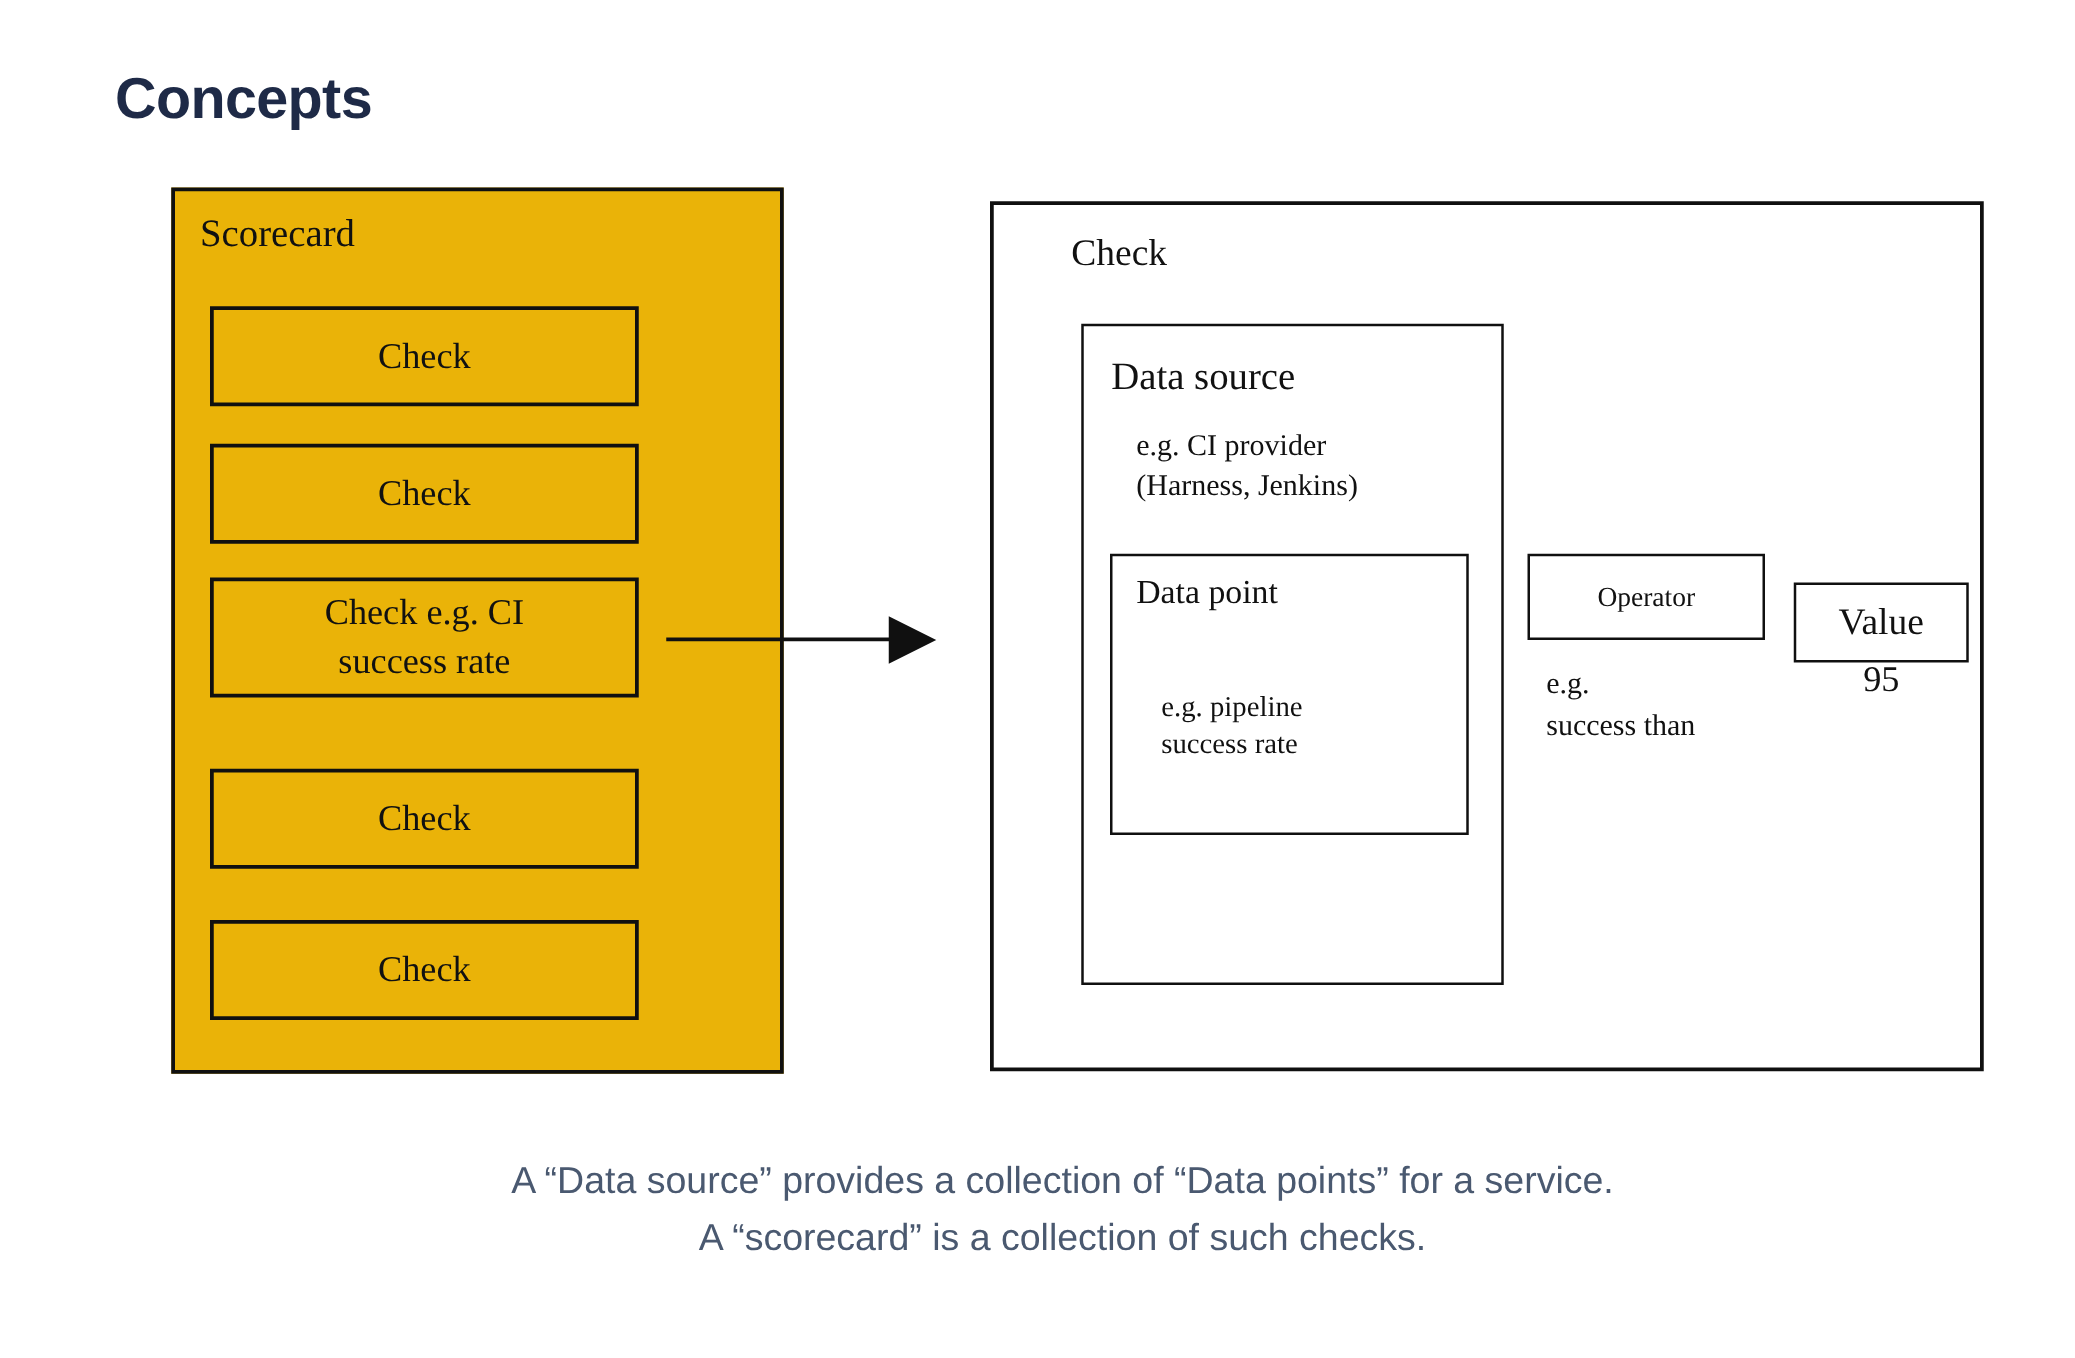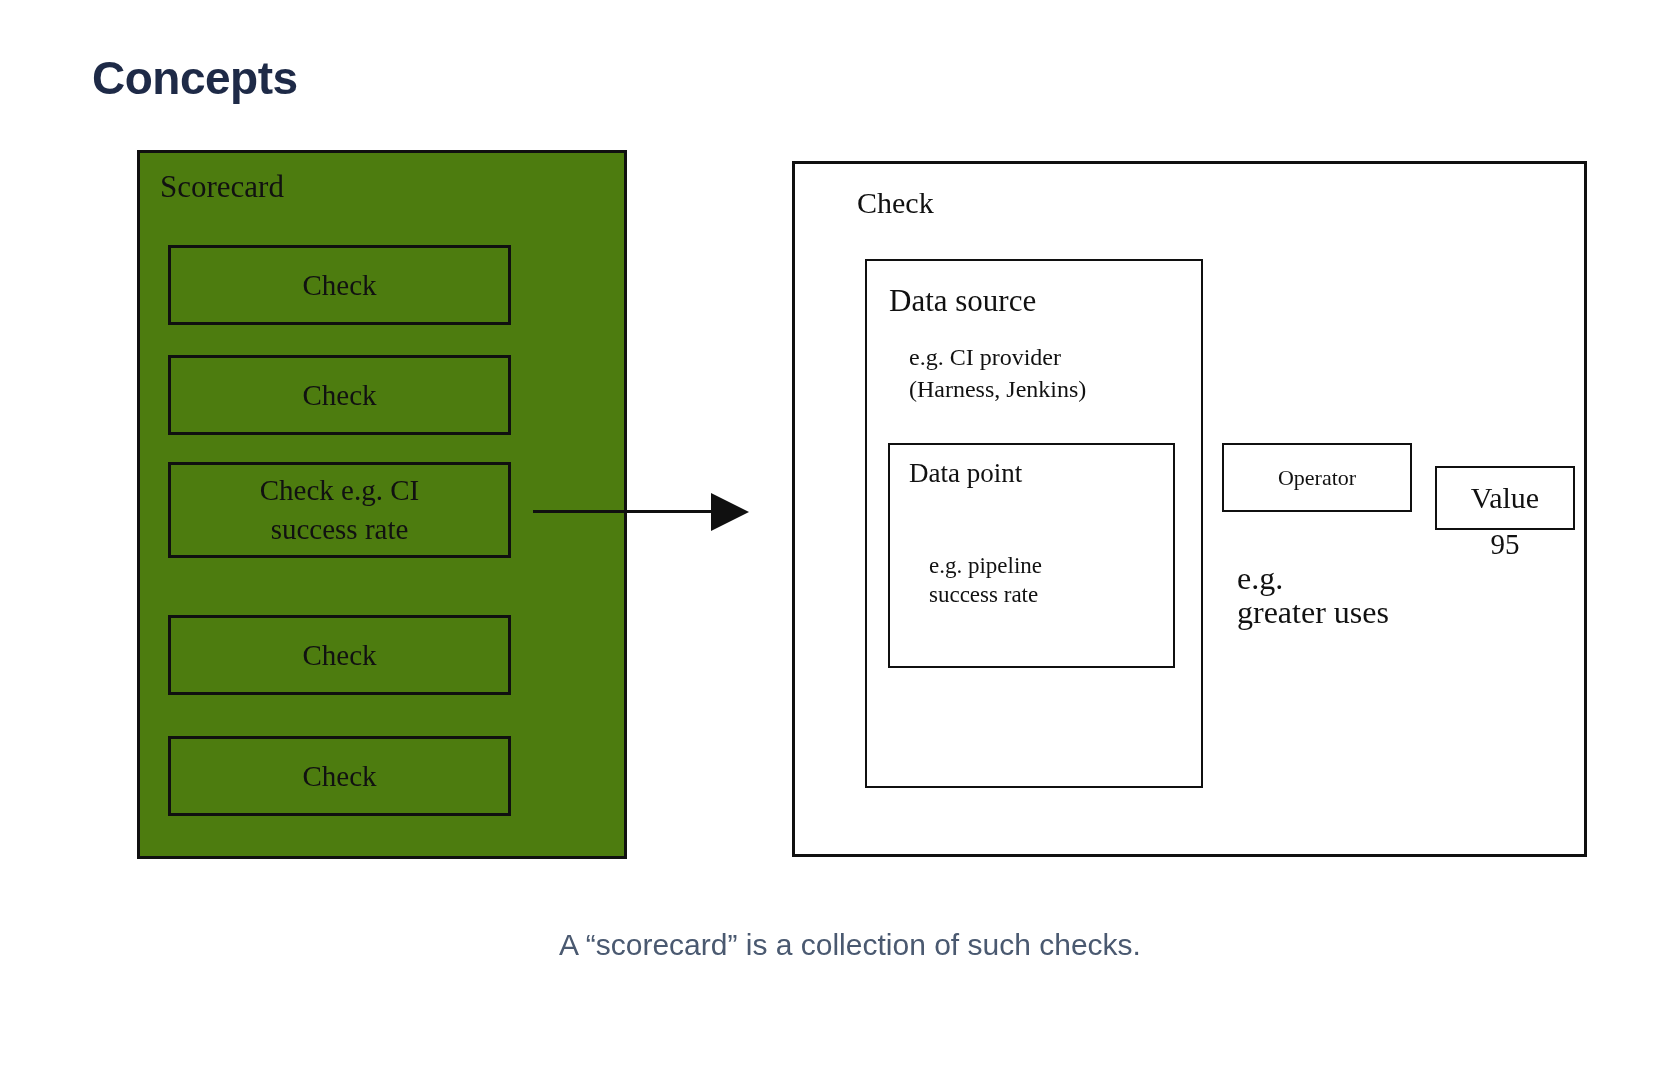--- a/index.html
+++ b/index.html
@@ -10,21 +10,21 @@
   .hand{font-family:cursive;color:#111111;}
 
   #title{
     position:absolute;left:92px;top:20px;
     font-size:46px;font-weight:700;color:#1e2a47;letter-spacing:-0.5px;
   }
 
   
   #scorecard-box{
     position:absolute;left:137px;top:150px;width:490px;height:709px;
-    border:3px solid #101010;box-sizing:border-box;background:#4d7c0f;
+    border:3px solid #101010;box-sizing:border-box;background:#eab308;
   }
   #scorecard-label{position:absolute;left:20px;top:16px;font-size:31px;}
   .check-row{
     position:absolute;left:28px;width:343px;height:80px;
     border:3px solid #101010;box-sizing:border-box;
     display:flex;align-items:center;justify-content:center;text-align:center;
     font-size:29px;
   }
   #check-row-0{top:92px;}
   #check-row-1{top:202px;}
@@ -59,21 +59,21 @@
     border:2.5px solid #101010;box-sizing:border-box;
   }
   #datapoint-label{position:absolute;left:19px;top:13px;font-size:27px;}
   #datapoint-example{position:absolute;left:39px;top:106px;font-size:23px;line-height:29px;}
 
   #operator-box{
     position:absolute;left:1222px;top:443px;width:190px;height:69px;
     border:2.5px solid #101010;box-sizing:border-box;
     display:flex;align-items:center;justify-content:center;font-size:22px;
   }
-  #operator-example{position:absolute;left:1237px;top:530px;font-size:32px;line-height:34px;margin-top:31px;}
+  #operator-example{position:absolute;left:1237px;top:530px;font-size:24px;line-height:34px;}
   #value-box{
     position:absolute;left:1435px;top:446px;width:140px;height:64px;
     border:2.5px solid #101010;box-sizing:border-box;
     display:flex;align-items:center;justify-content:center;font-size:30px;margin-top:20px;
   }
   #value-example{
     position:absolute;left:1435px;top:528px;width:140px;text-align:center;font-size:29px;
   }
 
   
@@ -118,23 +118,24 @@
           <div>e.g. pipeline</div>
           <div>success rate</div>
         </div>
       </div>
     </div>
   </div>
 
   <div id="operator-box" class="hand">Operator</div>
   <div id="operator-example" class="hand">
     <div>e.g.</div>
-    <div>greater uses</div>
+    <div>success than</div>
   </div>
 
   <div id="value-box" class="hand">Value</div>
   <div id="value-example" class="hand">95</div>
 
   <div id="caption">
+    <div>A “Data source” provides a collection of “Data points” for a service.</div>
     <div>A “scorecard” is a collection of such checks.</div>
   </div>
 
 </div>
 
 </body></html>

